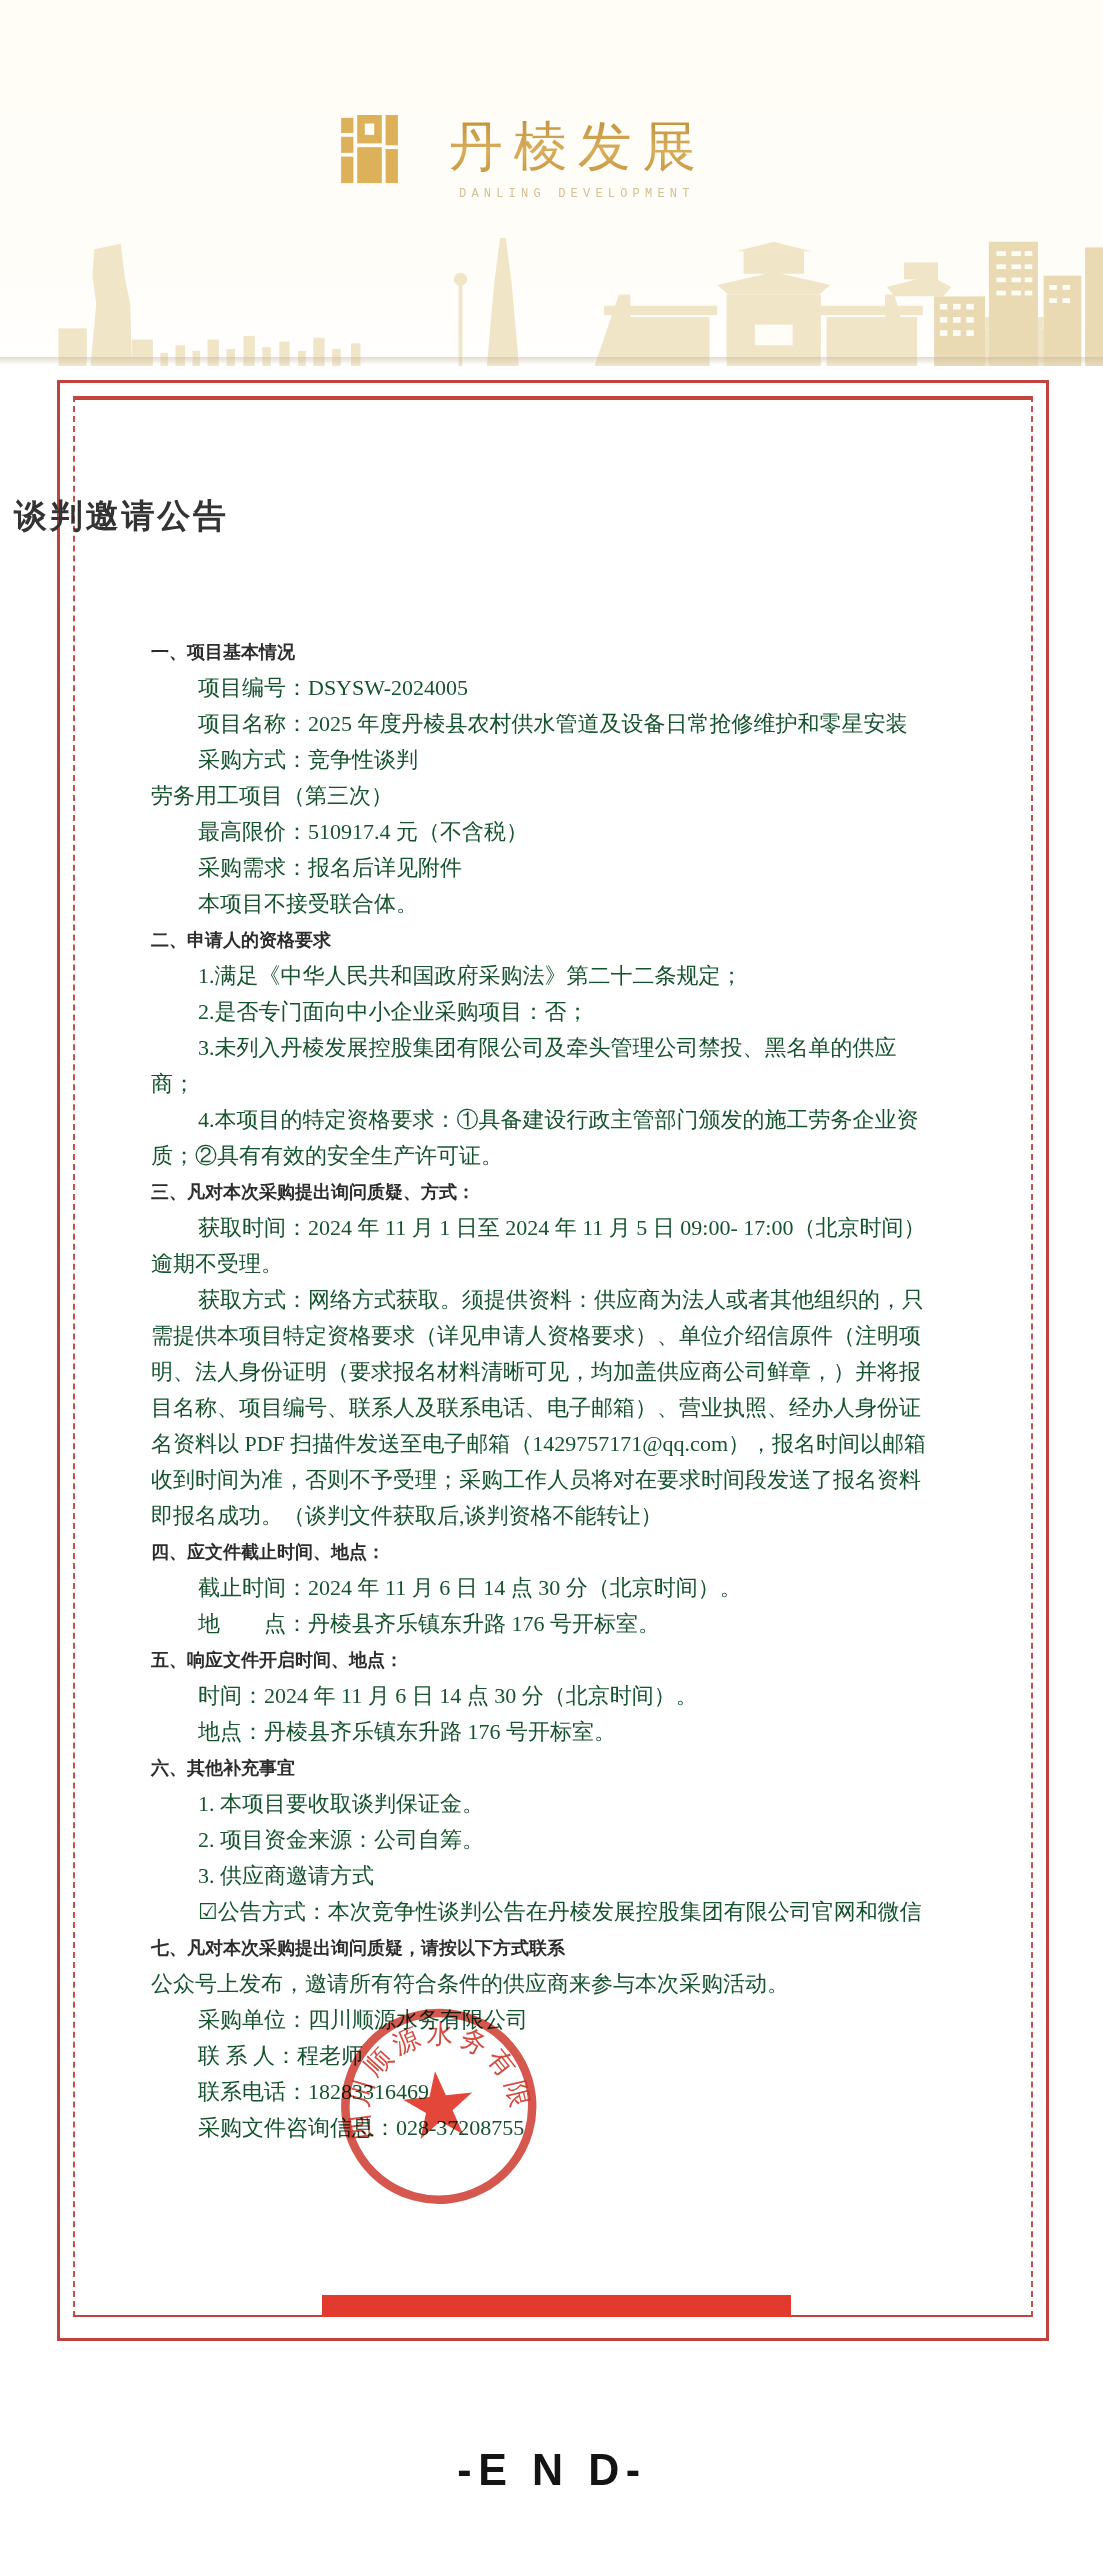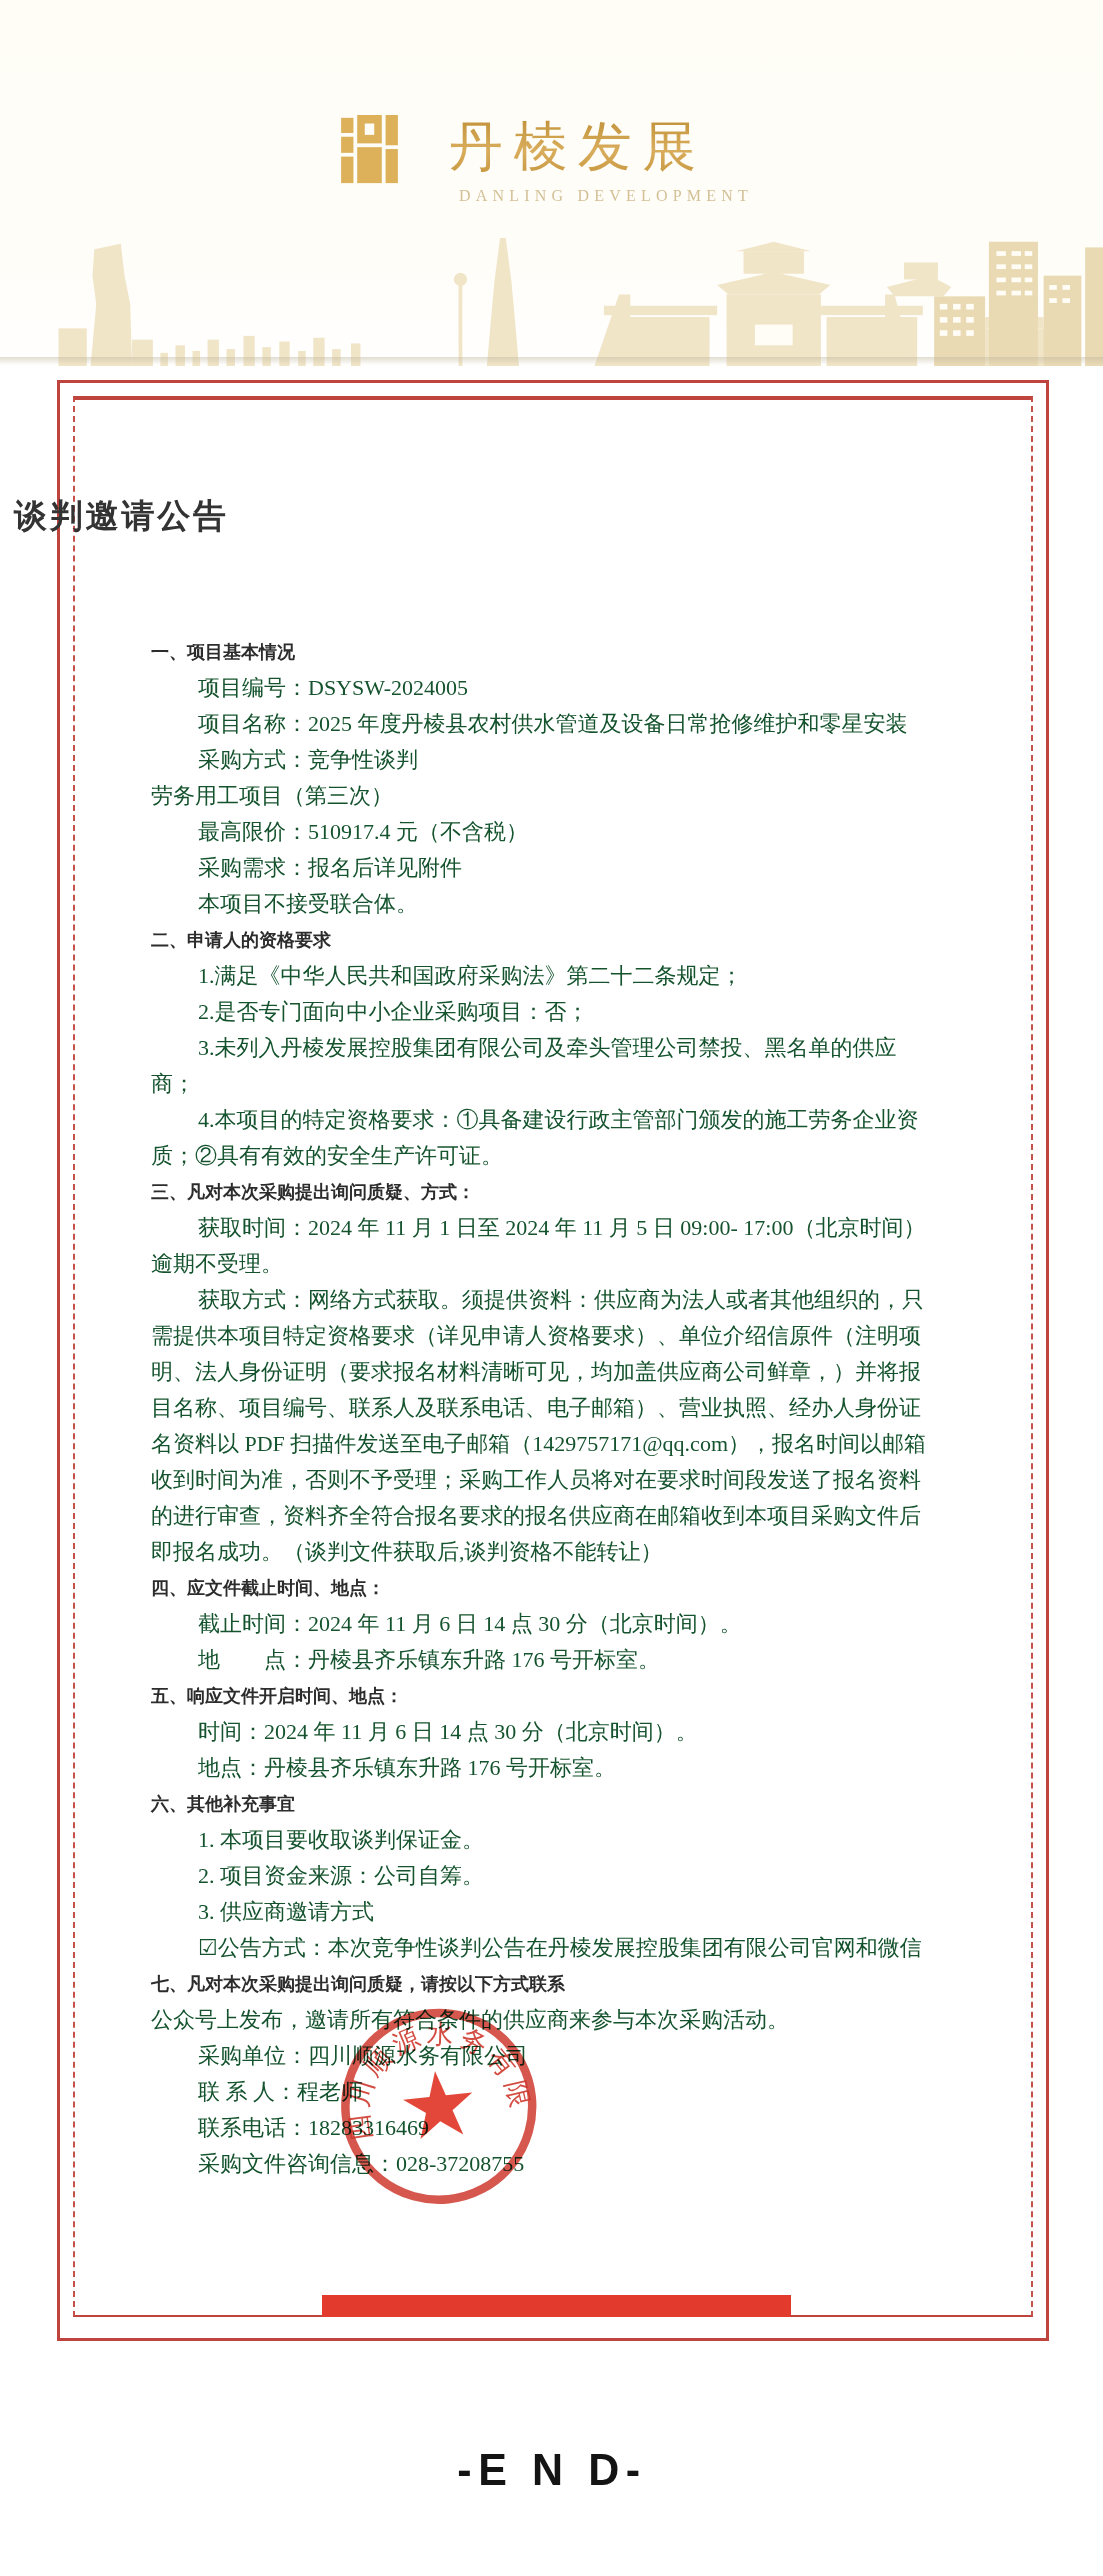--- a/index.html
+++ b/index.html
@@ -18,22 +18,22 @@
   .logo-mark { position:absolute; left:341px; top:115px; width:57px; height:70px; }
   .brand-cn {
     position:absolute; left:449px; top:111px; width:283px; height:66px;
     font-size:54px; font-weight:normal; letter-spacing:10.4px; white-space:nowrap;
     color:#c79a44;
     background:linear-gradient(180deg,#bd8c33 0%, #d8ad5c 60%, #c89740 100%);
     -webkit-background-clip:text; background-clip:text; -webkit-text-fill-color:transparent;
   }
   .brand-en {
     position:absolute; left:459px; top:187px; width:283px;
-    font-family:Liberation Serif, serif;
-    font-size:16px; letter-spacing:5.2px; color:#d3c096; white-space:nowrap;
+    font-family:Liberation Mono, monospace;
+    font-size:12px; letter-spacing:5.2px; color:#d3c096; white-space:nowrap;
   }
   .skyline { position:absolute; left:0; top:238px; width:1104px; height:128px; }
   .skyline-shadow {
     position:absolute; left:0; top:357px; width:1104px; height:7.5px;
     background:linear-gradient(180deg, rgba(190,180,155,0.45), rgba(190,180,155,0));
   }
   
   .doc-frame {
     position:absolute; left:57px; top:380px; width:992px; height:1961px;
     border:3.8px solid #c0443e; background:#ffffff;
@@ -198,21 +198,20 @@
     <div class="ln w">质；②具有有效的安全生产许可证。</div>
     <div class="ln h">三、凡对本次采购提出询问质疑、方式：</div>
     <div class="ln p">获取时间：2024 年 11 月 1 日至 2024 年 11 月 5 日 09:00- 17:00（北京时间）</div>
     <div class="ln w">逾期不受理。</div>
     <div class="ln p">获取方式：网络方式获取。须提供资料：供应商为法人或者其他组织的，只</div>
     <div class="ln w">需提供本项目特定资格要求（详见申请人资格要求）、单位介绍信原件（注明项</div>
     <div class="ln w">明、法人身份证明（要求报名材料清晰可见，均加盖供应商公司鲜章，）并将报</div>
     <div class="ln w">目名称、项目编号、联系人及联系电话、电子邮箱）、营业执照、经办人身份证</div>
     <div class="ln w">名资料以 PDF 扫描件发送至电子邮箱（1429757171@qq.com），报名时间以邮箱</div>
     <div class="ln w">收到时间为准，否则不予受理；采购工作人员将对在要求时间段发送了报名资料</div>
-    <div class="ln w">的进行审查，资料齐全符合报名要求的报名供应商在邮箱收到本项目采购文件后</div>
     <div class="ln w">即报名成功。（谈判文件获取后,谈判资格不能转让）</div>
     <div class="ln h">四、应文件截止时间、地点：</div>
     <div class="ln p">截止时间：2024 年 11 月 6 日 14 点 30 分（北京时间）。</div>
     <div class="ln p">地　　点：丹棱县齐乐镇东升路 176 号开标室。</div>
     <div class="ln h">五、响应文件开启时间、地点：</div>
     <div class="ln p">时间：2024 年 11 月 6 日 14 点 30 分（北京时间）。</div>
     <div class="ln p">地点：丹棱县齐乐镇东升路 176 号开标室。</div>
     <div class="ln h">六、其他补充事宜</div>
     <div class="ln p">1. 本项目要收取谈判保证金。</div>
     <div class="ln p">2. 项目资金来源：公司自筹。</div>

